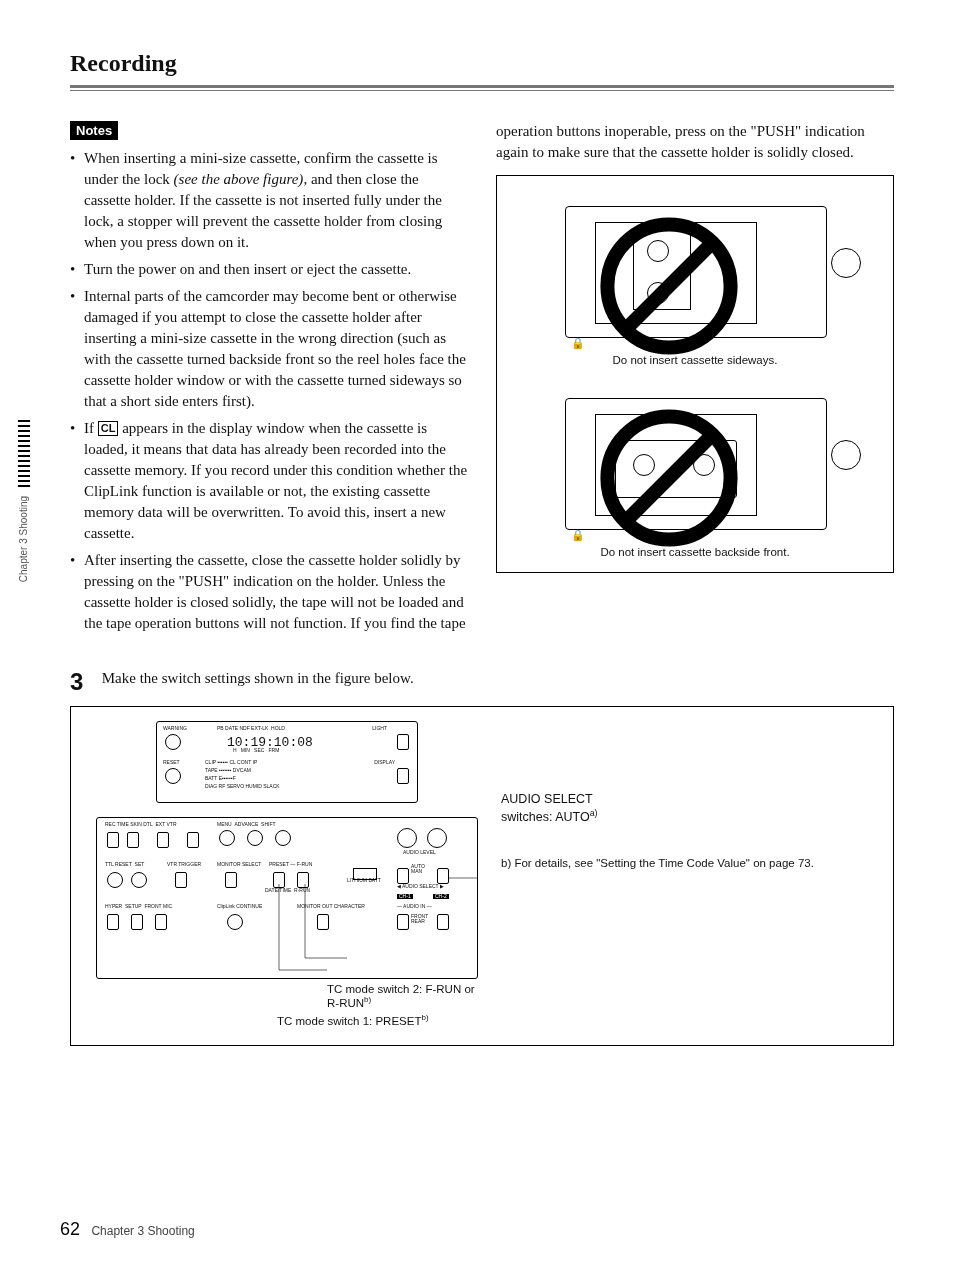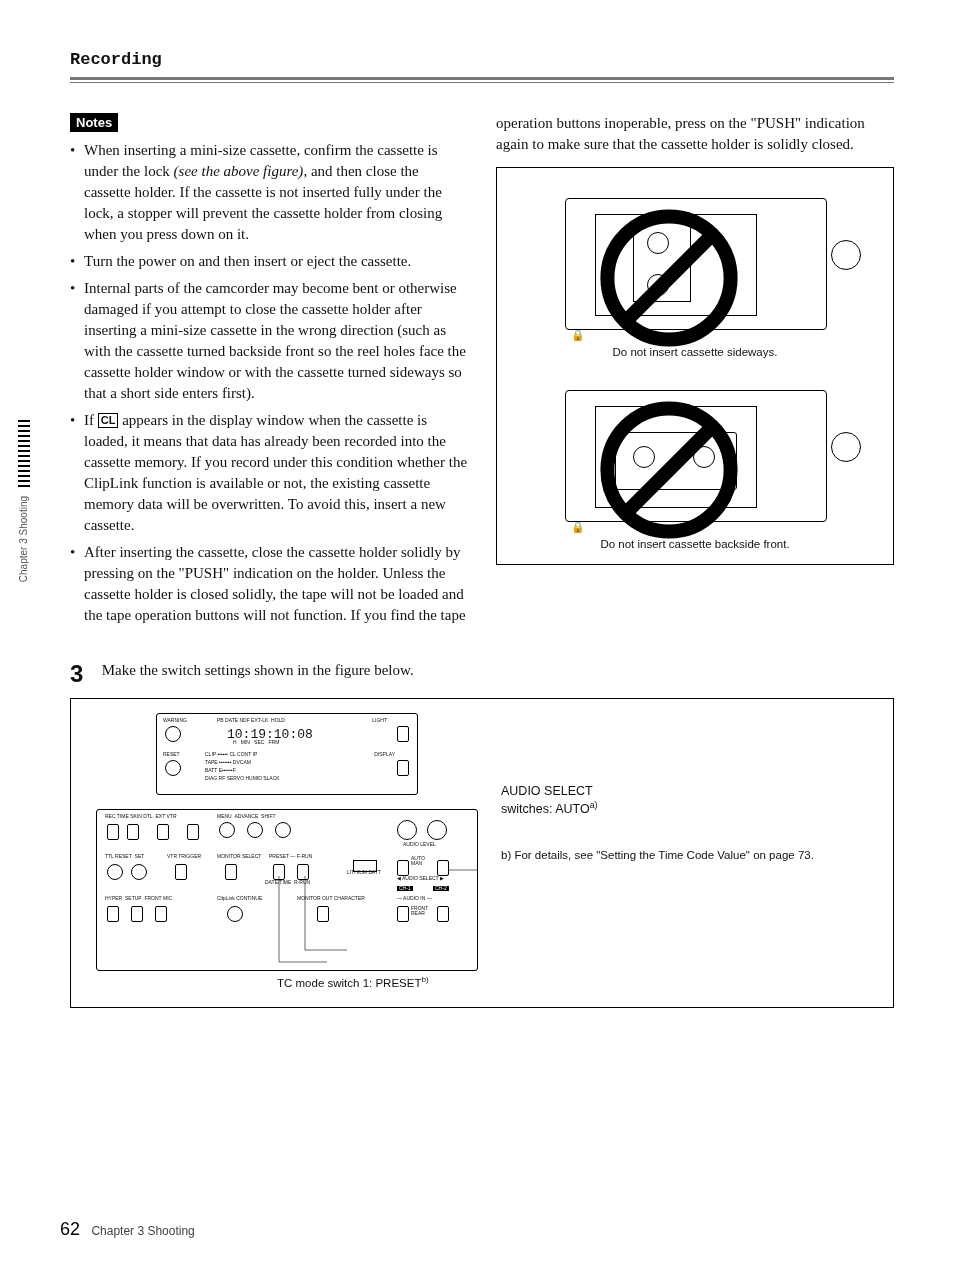--- a/index.html
+++ b/index.html
@@ -12,23 +12,23 @@
     width: 954px;
     height: 1274px;
     position: relative;
     overflow: hidden;
     box-sizing: border-box;
   }
   .page {
     padding: 50px 60px 40px 70px;
   }
   .title {
-    font-family: Liberation Mono, monospace;
+    font-family: Liberation Serif, serif;
     font-weight: bold;
-    font-size: 17px;
+    font-size: 24px;
     margin-bottom: 8px;
   }
   .hr1 { height: 3px; background: #777; margin-bottom: 2px; }
   .hr2 { height: 1px; background: #777; margin-bottom: 30px; }
 
   .cols {
     display: flex;
     gap: 28px;
   }
   .col { flex: 1 1 0; }
@@ -359,20 +359,23 @@
         <div class="sw" style="top:96px;left:340px"></div>
         <span class="tinytxt" style="top:96px;left:314px">FRONT<br>REAR</span>
 
         <svg style="position:absolute;top:0;left:0;width:100%;height:100%;pointer-events:none" viewBox="0 0 380 160">
           <path d="M 208 66 L 208 140 L 250 140" stroke="#000" stroke-width="0.6" fill="none"></path>
           <path d="M 182 66 L 182 152 L 230 152" stroke="#000" stroke-width="0.6" fill="none"></path>
           <path d="M 352 60 C 370 60 378 60 380 60" stroke="#000" stroke-width="0.6" fill="none"></path>
         </svg>
       </div>
 
+      <div class="tc-cap" style="margin-left:80px; text-align:left; padding-left:160px;">
+        <span>TC mode switch 2: F-RUN or R-RUN</span><sup>b)</sup>
+      </div>
       <div class="tc-cap" style="margin-left:60px; text-align:left; padding-left:130px;">
         <span>TC mode switch 1: PRESET</span><sup>b)</sup>
       </div>
     </div>
 
     <div class="panel-right">
       <div class="label">
         <div>AUDIO SELECT</div>
         <div><span>switches: AUTO</span><sup>a)</sup></div>
       </div>

